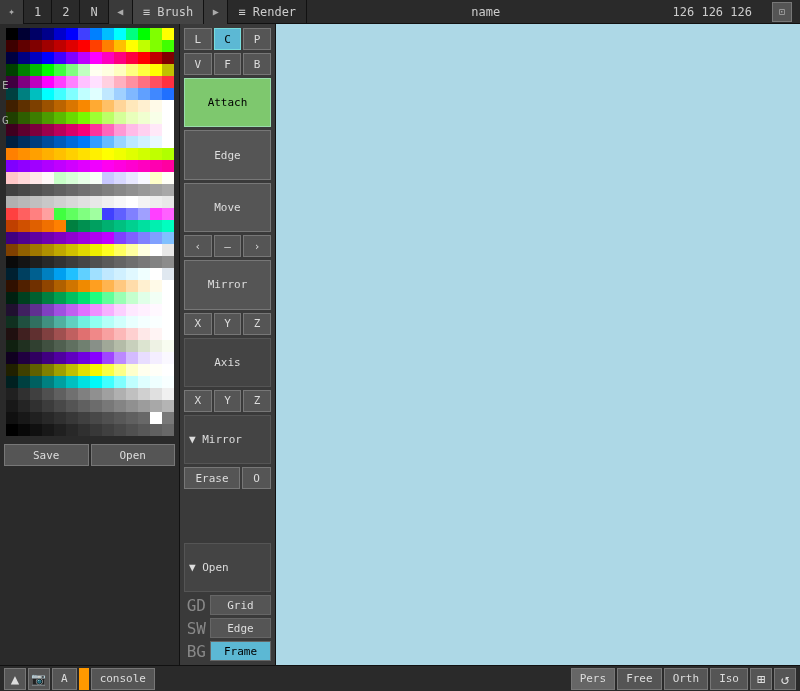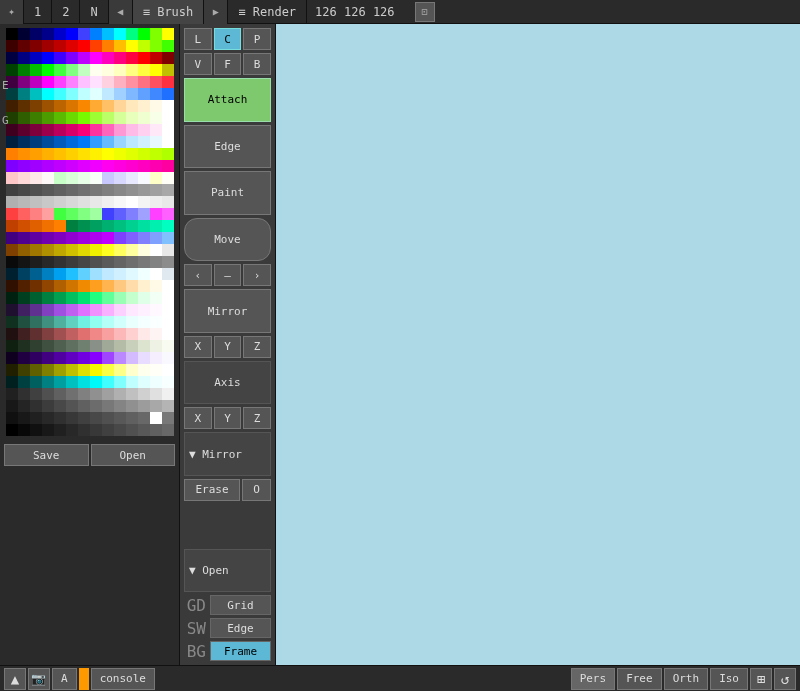--- a/index.html
+++ b/index.html
@@ -243,20 +243,23 @@
   <div class="top-tab">
     <span>N</span>
   </div>
   <div class="top-icon" style="font-size:10px;">◀</div>
   <div class="top-tab active">
     <span>≡ Brush</span>
   </div>
   <div class="top-icon" style="font-size:10px;">▶</div>
   <div class="top-tab">
     <span>≡ Render</span>
+  </div>
+  <div class="top-center">
+    <span>name</span>
   </div>
   <div class="top-right">
     <span>126 126 126</span>
     <div class="top-square-btn">
       <span>⊡</span>
     </div>
   </div>
 </div>
 
 <div id="main">
@@ -785,25 +788,22 @@
     </div>
 
     <div class="brush-btn wide green" style="width:100%;">
       <span>Attach</span>
     </div>
 
     <div class="brush-btn wide" style="width:100%;">
       <span>Edge</span>
     </div>
 
+
     <div class="brush-btn wide" style="width:100%;">
-      <span>Paint</span>
-    </div>
-
-    <div class="brush-btn wide" style="width:100%;border-radius:13px;">
       <span>Move</span>
     </div>
 
     <div class="brush-row">
       <div class="brush-btn">
         <span>‹</span>
       </div>
       <div class="brush-btn">
         <span>–</span>
       </div>

